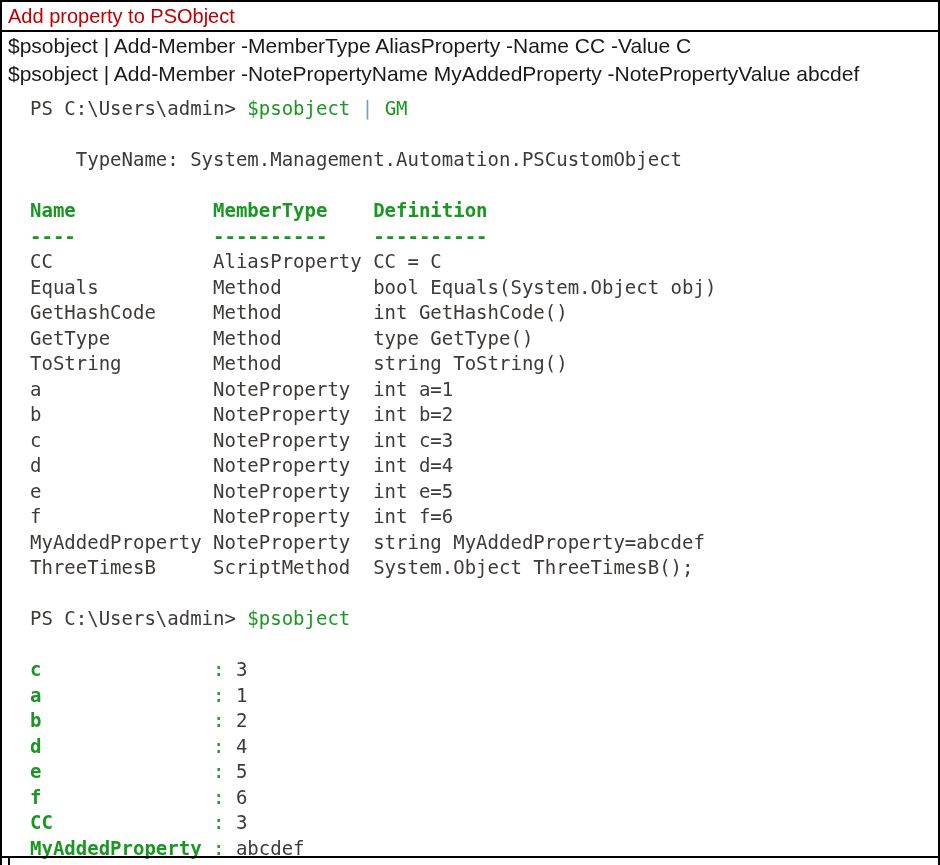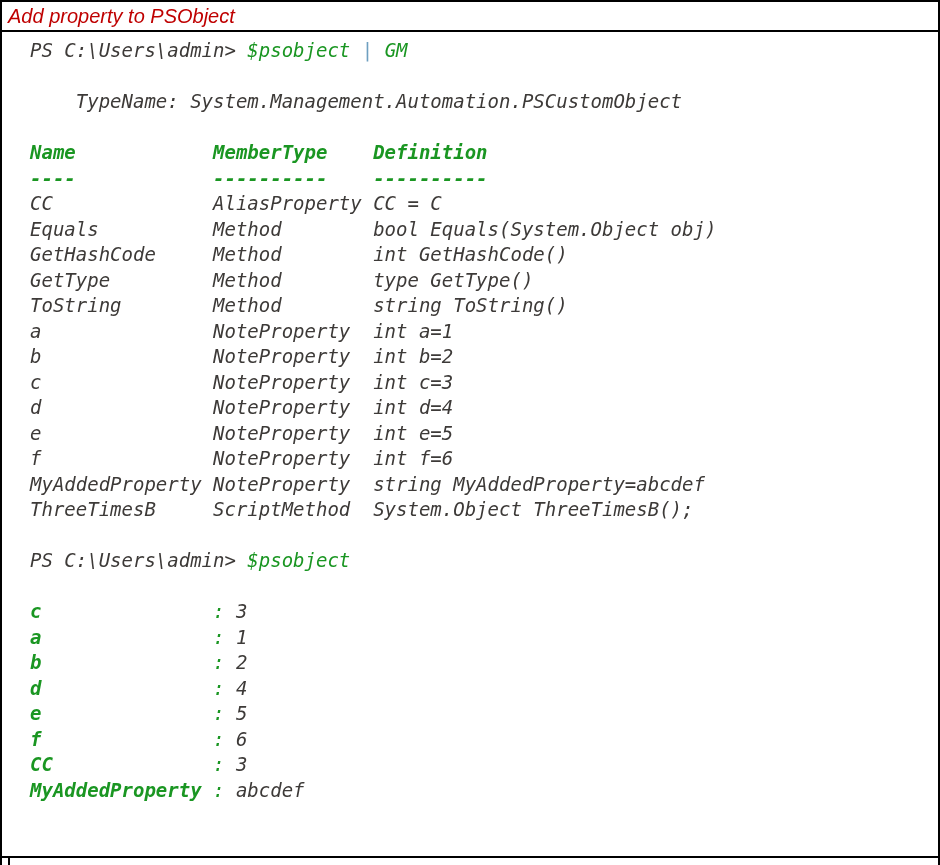--- a/index.html
+++ b/index.html
@@ -1,15 +1,15 @@
 <!DOCTYPE html>
 <html style="--title-red: #bf0000; --command-text: #1a1a1a; --console-text: #3d3a38; --green: #1a9622; --pipe-blue: #6e9fc0; --border: #000000;"><head>
 <meta charset="utf-8">
 <style>
-  * { box-sizing: border-box; margin: 0; padding: 0; font-style: italic; }
+  * { box-sizing: border-box; margin: 0; padding: 0; }
   html, body { width: 940px; height: 865px; background: #ffffff; }
   .page {
     position: relative;
     width: 940px;
     height: 865px;
     background: #ffffff;
     overflow: hidden;
     font-family: "Liberation Sans", sans-serif;
   }
   .border-top    { position: absolute; left: 0; right: 0; top: 0; height: 2px; background: var(--border); }
@@ -62,20 +62,24 @@
 <body>
 
 <div class="page">
 
   <div class="content">
 
     <div class="title-row">
       <span class="title-text">Add property to PSObject</span>
     </div>
 
+    <div class="commands">
+      <div class="command-line">$psobject | Add-Member -MemberType AliasProperty -Name CC -Value C</div>
+      <div class="command-line">$psobject | Add-Member -NotePropertyName MyAddedProperty -NotePropertyValue abcdef</div>
+    </div>
 
     <pre class="console"><span class="t">PS C:\Users\admin&gt; </span><span class="g">$psobject </span><span class="b">| </span><span class="g">GM</span>
 
 <span class="t">    TypeName: System.Management.Automation.PSCustomObject</span>
 
 <span class="gb">Name            MemberType    Definition</span>
 <span class="gb">----            ----------    ----------</span>
 <span class="t">CC              AliasProperty CC = C</span>
 <span class="t">Equals          Method        bool Equals(System.Object obj)</span>
 <span class="t">GetHashCode     Method        int GetHashCode()</span>

